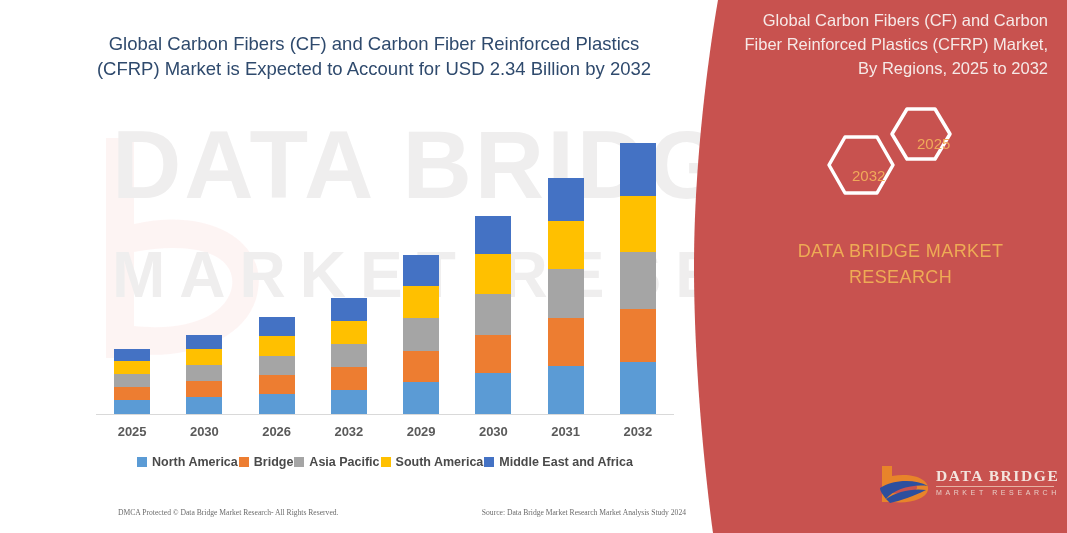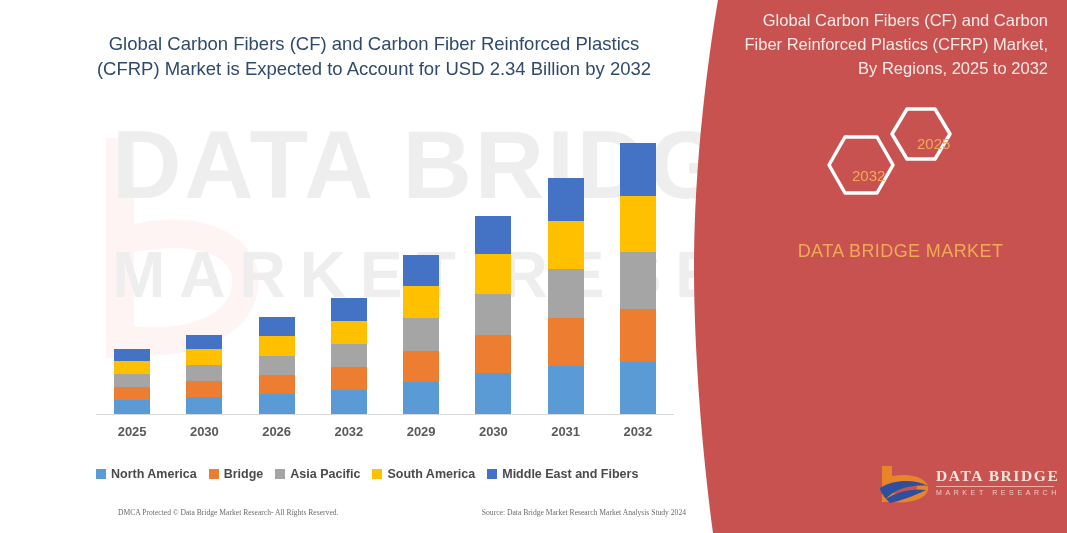--- a/index.html
+++ b/index.html
@@ -106,24 +106,24 @@
     font-weight:700;
     color:#5a5a5a;
     font-family:"Liberation Sans", sans-serif;
   }
 
   .legend {
     position:absolute;
     left:96px; top:455px;
     width:578px;
     display:flex;
+    justify-content:center;
     align-items:center;
-    gap:12px;
+    gap:1px;
     flex-wrap:nowrap;
-    margin-top:12px;
   }
   .legend-item { display:flex; align-items:center; gap:5px; }
   .legend-swatch { width:10px; height:10px; display:block; }
   .legend-label {
     font-size:12.5px;
     font-weight:700;
     color:#4a4a4a;
     white-space:nowrap;
     font-family:"Liberation Sans", sans-serif;
   }
@@ -348,21 +348,21 @@
         <div class="legend-item">
           <span class="legend-swatch" style="background: rgb(165, 165, 165);"></span>
           <span class="legend-label">Asia Pacific</span>
         </div>
         <div class="legend-item">
           <span class="legend-swatch" style="background: rgb(255, 192, 0);"></span>
           <span class="legend-label">South America</span>
         </div>
         <div class="legend-item">
           <span class="legend-swatch" style="background: rgb(68, 114, 196);"></span>
-          <span class="legend-label">Middle East and Fibers</span>
+          <span class="legend-label">Middle East and Africa</span>
         </div>
       </div>
 
     <div class="footer">
       <span>DMCA Protected © Data Bridge Market Research- All Rights Reserved.</span>
       <span>Source: Data Bridge Market Research  Market Analysis Study 2024</span>
     </div>
   </div>
 
   <svg class="right-panel" viewBox="0 0 1067 533" preserveAspectRatio="none">
@@ -377,20 +377,21 @@
       <svg width="160" height="100" viewBox="0 0 160 100">
         <polygon points="82,4 110,4 125,29 110,54 82,54 67,29" fill="none" stroke="#ffffff" stroke-width="3.5" stroke-linejoin="round"></polygon>
         <polygon points="20,32 52,32 68,60 52,88 20,88 4,60" fill="none" stroke="#ffffff" stroke-width="3.5" stroke-linejoin="round"></polygon>
       </svg>
       <div class="hex-label hex-2025">2025</div>
       <div class="hex-label hex-2032">2032</div>
     </div>
 
     <div class="brand-name">
       <div>DATA BRIDGE MARKET</div>
+      <div>RESEARCH</div>
     </div>
 
     <div class="logo">
       <svg width="56" height="44" viewBox="0 0 56 44">
         <path d="M4 4 L4 40 L14 40 L14 4 Z" fill="#e8842a"></path>
         <path d="M14 14 C36 10 52 18 50 28 C48 37 32 42 14 40 L14 31 C28 33 38 30 39 26 C40 21 30 18 14 21 Z" fill="#e8842a"></path>
         <path d="M2 26 C14 18 36 16 50 24 C34 22 16 27 8 37 C5 33 2 29 2 26 Z" fill="#2d4f9e"></path>
         <path d="M8 37 C18 30 34 26 48 28 C36 34 22 39 12 41 Z" fill="#2d4f9e"></path>
       </svg>
       <div class="logo-text">DATA BRIDGE</div>

